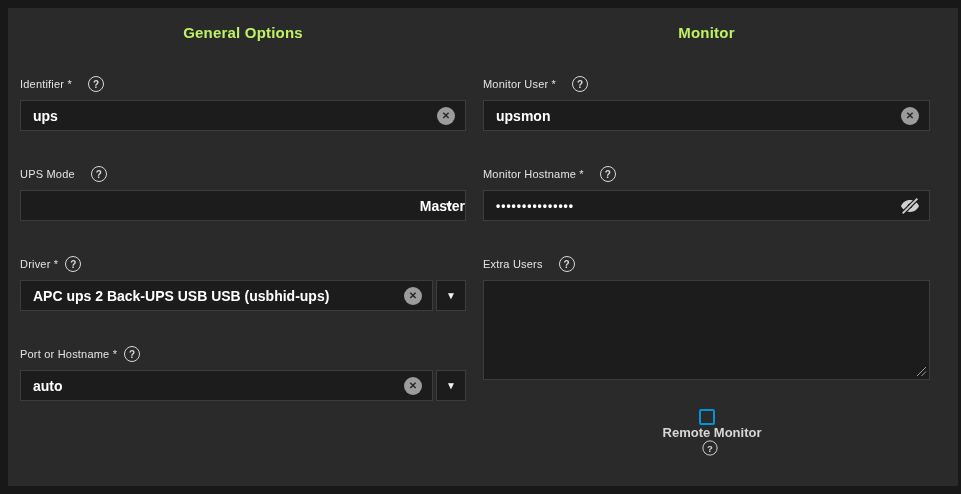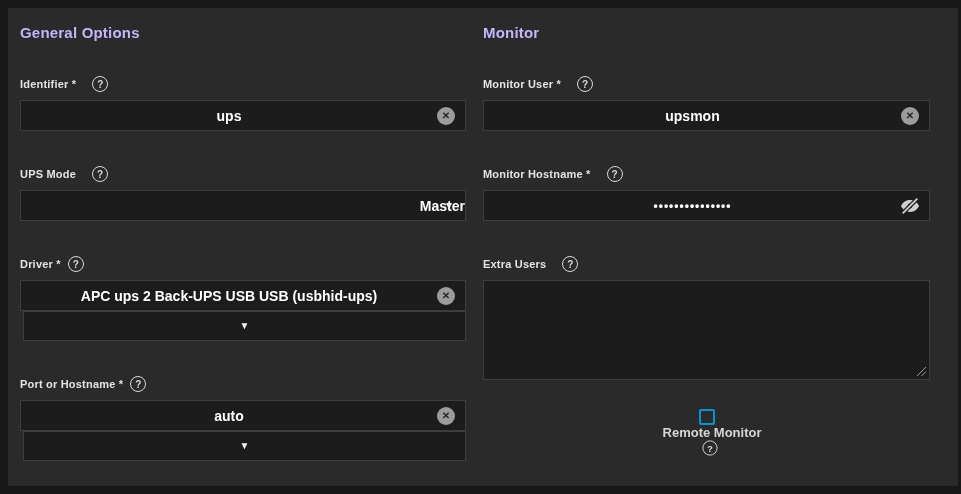--- a/index.html
+++ b/index.html
@@ -17,32 +17,33 @@
     display: grid;
     grid-template-columns: 446px 447px;
     column-gap: 17px;
     padding: 0 20px 0 12px;
     align-content: start;
   }
   .col { padding-top: 16px; }
   .section-title {
     font-size: 15px;
     font-weight: 700;
-    color: #c4b5fd;
+    color: #bef264;
     letter-spacing: 0.2px;
+    text-align: center;
   }
   .field { margin-top: 35px; }
   .label-row {
     display: flex;
     align-items: center;
     margin-bottom: 8px;
   }
   .field-label {
     font-size: 11px;
-    font-weight: 700;
+    font-weight: 400;
     color: #e3e3e3;
     letter-spacing: 0.2px;
   }
   .help-icon {
     width: 16px; height: 16px;
     border: 1.5px solid #d8d8d8;
     border-radius: 50%;
     color: #d8d8d8;
     font-size: 10px;
     font-weight: 700;
@@ -66,21 +67,20 @@
     width: 100%;
     height: 100%;
     background: transparent;
     border: none;
     outline: none;
     color: #ffffff;
     font-family: "Liberation Sans", sans-serif;
     font-size: 14px;
     font-weight: 700;
     padding: 0 40px 0 12px;
-    text-align: center;
   }
   .password-input { letter-spacing: 1px; font-size: 12px; }
   .clear-btn {
     position: absolute;
     right: 10px; top: 50%;
     transform: translateY(-50%);
     width: 18px; height: 18px;
     background: #9c9c9c;
     color: #262626;
     border-radius: 50%;
@@ -101,21 +101,21 @@
   .dd-arrow {
     font-size: 10px;
     color: #f2f2f2;
     line-height: 1;
   }
   .select-box .dd-arrow {
     position: absolute;
     right: 11px; top: 50%;
     transform: translateY(-50%);
   }
-  .combo-row { display: flex; flex-direction: column; }
+  .combo-row { display: flex; }
   .combo-row .input-wrap { flex: 1 1 auto; }
   .dd-btn {
     flex: 0 0 30px;
     margin-left: 3px;
     height: 31px;
     background: #1c1c1c;
     border: 1px solid #3d3d3d;
     display: flex;
     align-items: center;
     justify-content: center;

